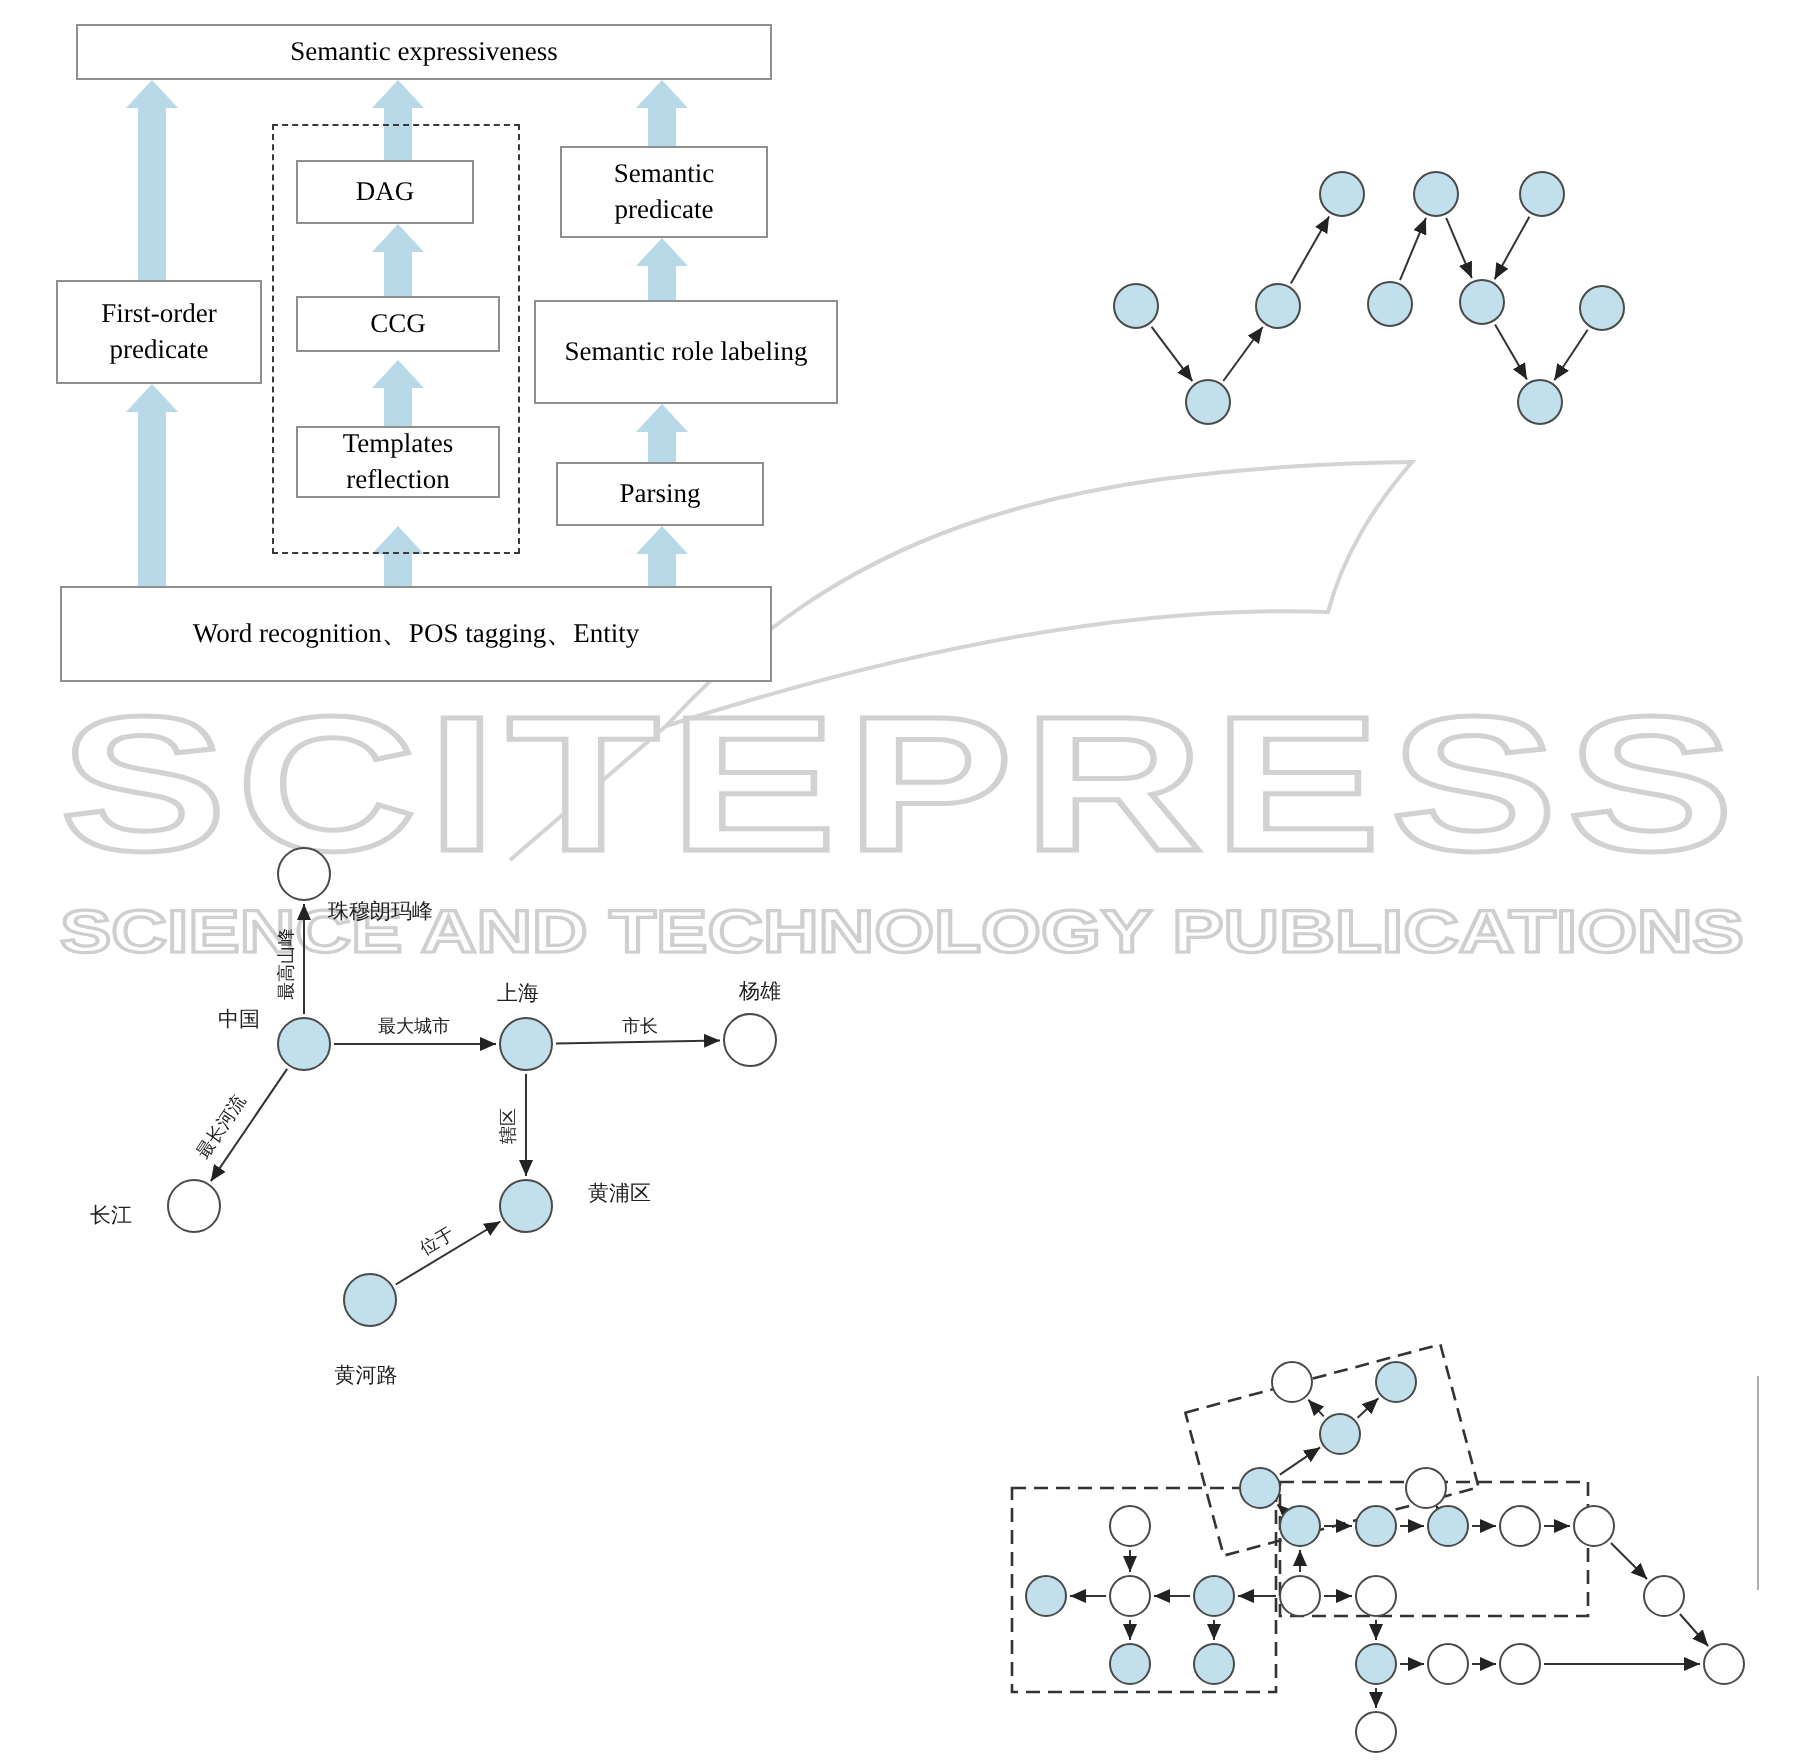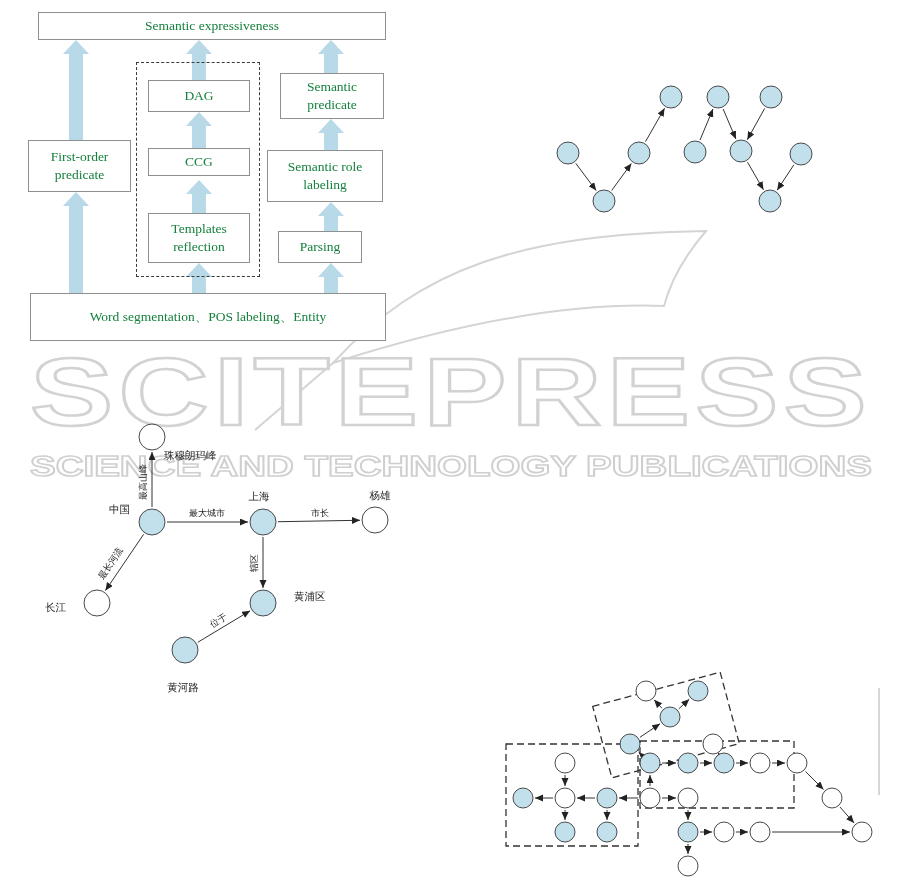--- a/index.html
+++ b/index.html
@@ -8,21 +8,21 @@
   svg.layer{position:absolute;left:0;top:0;}
   #wm-svg{z-index:0;}
   #gfx{z-index:1;}
   #gfx text{font-family:"DejaVu Sans",sans-serif;}
   .wm-title{font-family:"Liberation Sans",sans-serif;font-weight:bold;font-size:96px;
             fill:#ffffff;stroke:#d2d2d2;stroke-width:2.5px;letter-spacing:4px;}
   .wm-sub{font-family:"Liberation Sans",sans-serif;font-weight:bold;font-size:30px;
           fill:#ffffff;stroke:#cfcfcf;stroke-width:1.6px;}
   .fbox{position:absolute;background:#fff;border:1px solid #8f8f8f;box-sizing:border-box;
         display:flex;flex-direction:column;align-items:center;justify-content:center;
-        text-align:center;font:13.5px/1.3 "Liberation Serif",serif;color:#15803d;z-index:3;
+        text-align:center;font:13.5px/1.3 "Liberation Serif",serif;color:#000000;z-index:3;
         padding:1px 3px;}
   .dashed-frame{position:absolute;border:1.6px dashed #3a3a3a;box-sizing:border-box;
         background:transparent;z-index:2;}
 </style>
 </head>
 <body>
 
 <div class="canvas">
 
   <svg id="wm-svg" class="layer" width="901" height="882">
@@ -153,29 +153,29 @@
         <circle cx="688" cy="866" r="10" fill="#ffffff" stroke="#4a4a4a" stroke-width="1"></circle>
       </g>
   </svg>
 
   <div class="dashed-frame" style="left:136px;top:62px;width:124px;height:215px"></div>
 
   <div class="fbox" style="left:38px;top:12px;width:348px;height:28px">Semantic expressiveness</div>
 
   <div class="fbox" style="left:28px;top:140px;width:103px;height:52px">First-order predicate</div>
 
-  <div class="fbox" style="left:148px;top:80px;width:102px;height:32px">DAG</div>
+  <div class="fbox" style="left:148px;top:80px;width:89px;height:32px">DAG</div>
 
   <div class="fbox" style="left:148px;top:148px;width:102px;height:28px">CCG</div>
 
-  <div class="fbox" style="left:148px;top:213px;width:102px;height:50px">Templates reflection</div>
+  <div class="fbox" style="left:148px;top:213px;width:102px;height:36px">Templates reflection</div>
 
   <div class="fbox" style="left:280px;top:73px;width:104px;height:46px">Semantic predicate</div>
 
-  <div class="fbox" style="left:267px;top:150px;width:116px;height:52px">Semantic role labeling</div>
+  <div class="fbox" style="left:267px;top:150px;width:152px;height:52px">Semantic role labeling</div>
 
-  <div class="fbox" style="left:278px;top:231px;width:84px;height:32px">Parsing</div>
+  <div class="fbox" style="left:278px;top:231px;width:104px;height:32px">Parsing</div>
 
   <div class="fbox" style="left:30px;top:293px;width:356px;height:48px">
-    <div>Word segmentation、POS labeling、Entity</div>
+    <div>Word recognition、POS tagging、Entity</div>
   </div>
 
 </div>
 
 </body></html>

